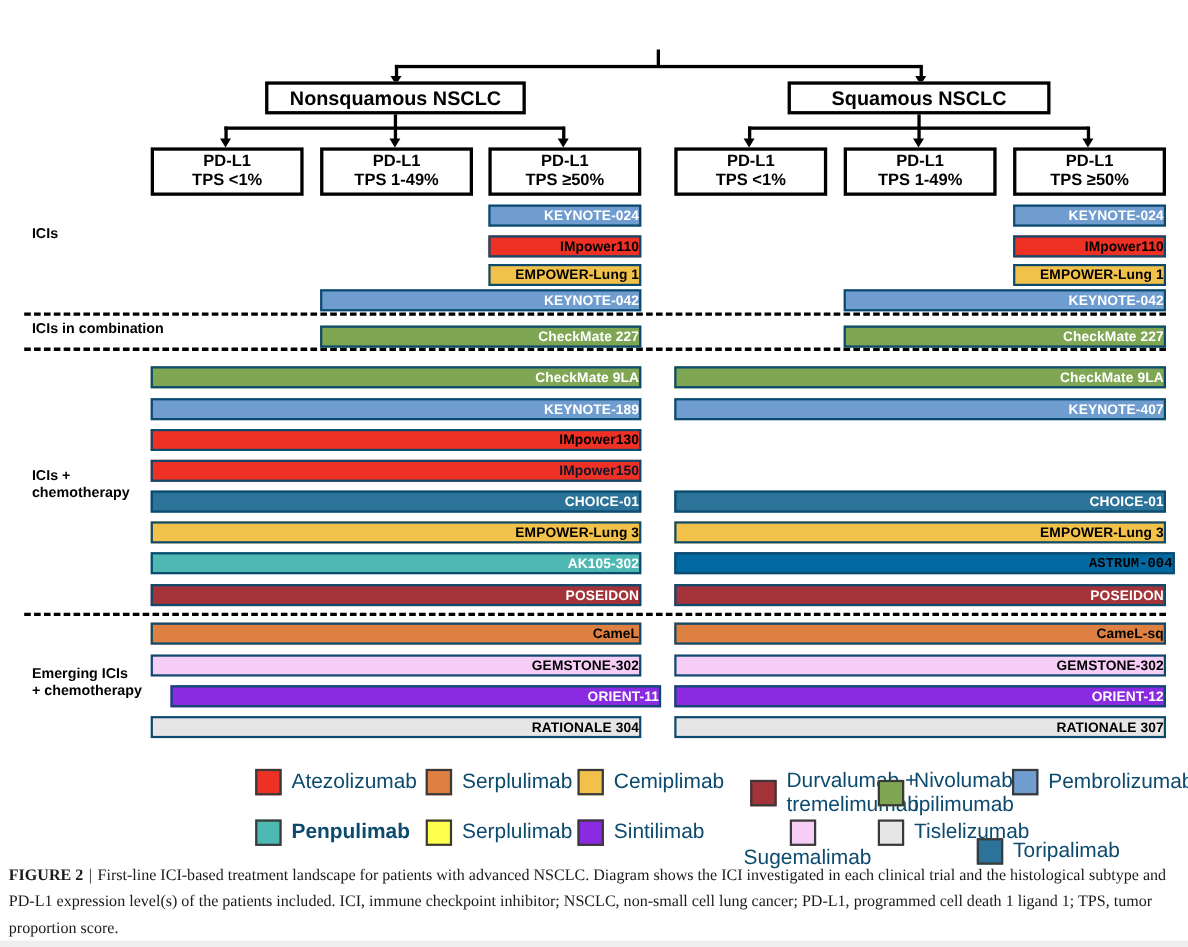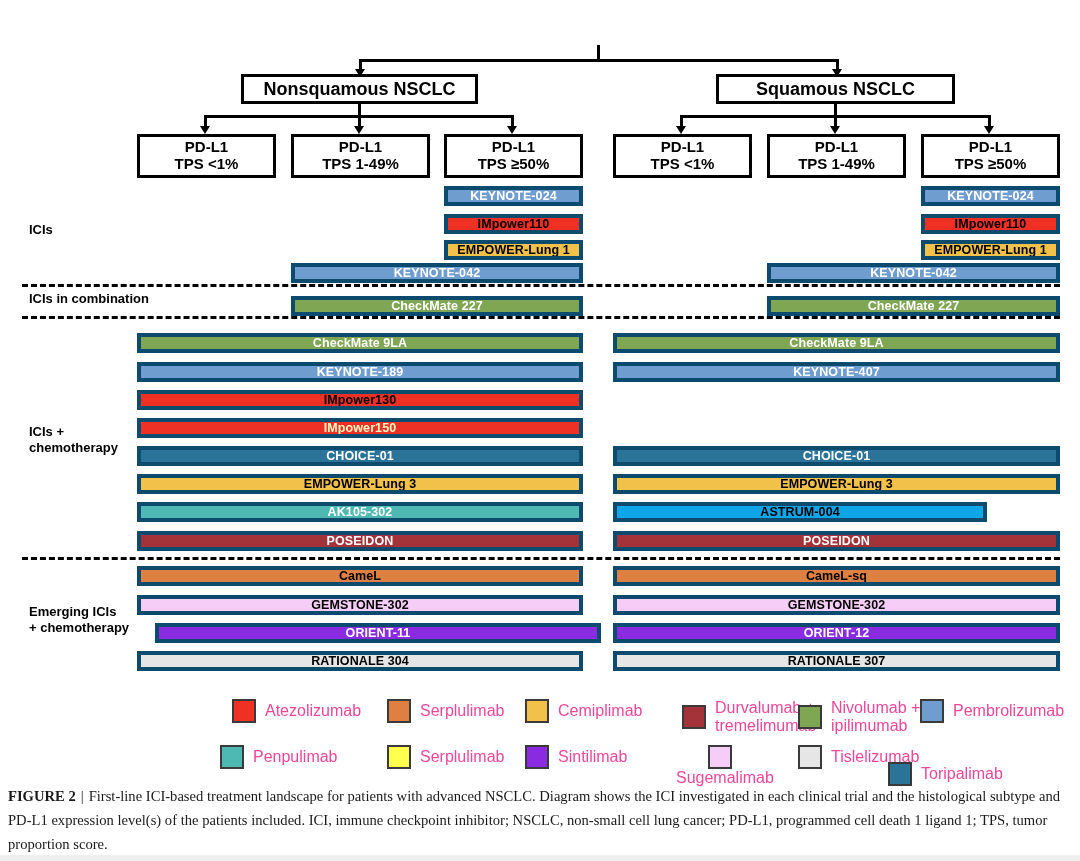--- a/index.html
+++ b/index.html
@@ -22,30 +22,30 @@
          border-right:5px solid transparent;border-top:8px solid #000;}
 
   
   .dash{position:absolute;height:0;border-top:3px dashed #000;}
 
   
   .seclabel{position:absolute;font-size:13px;font-weight:bold;color:#000;
             line-height:1.25;text-align:left;}
 
   
-  .bar{position:absolute;border:4px solid #0c4a6e;box-sizing:border-box;
-       display:flex;align-items:center;justify-content:center;
+  .bar{position:absolute;border:2px solid #0c4a6e;box-sizing:border-box;
+       display:flex;align-items:center;justify-content:flex-end;
        font-size:12.5px;font-weight:bold;letter-spacing:.1px;
        height:20px;overflow:hidden;white-space:nowrap;}
 
   
   .legend{position:absolute;left:0;top:688px;width:1080px;height:90px;}
   .lgitem{position:absolute;display:flex;align-items:center;}
   .sw{width:24px;height:24px;border:2px solid #3a3a3a;box-sizing:border-box;flex:0 0 auto;}
-  .lgtxt{margin-left:9px;font-size:16px;color:#ec4899;line-height:1.15;
+  .lgtxt{margin-left:9px;font-size:19px;color:#0c4a6e;line-height:1.15;
          font-family:"Liberation Sans",sans-serif;}
 
   
   .caption{position:absolute;left:8px;top:785px;width:1064px;
            font-family:"Liberation Serif",serif;font-size:14.6px;color:#1a1a1a;
            line-height:1.63;text-align:left;}
   .caption b{font-weight:bold;}
   .cap-sep{padding:0 5px;}
   .botline{position:absolute;left:0;top:855px;width:1080px;height:6px;background:#efefef;}
 </style>
@@ -106,21 +106,21 @@
   </div>
   <div class="node pdl1" style="left:767px;top:134px;width:139px;height:44px;">
     <span>PD-L1</span>
     <span>TPS 1-49%</span>
   </div>
   <div class="node pdl1" style="left:921px;top:134px;width:139px;height:44px;">
     <span>PD-L1</span>
     <span>TPS ≥50%</span>
   </div>
 
-  <div class="seclabel" style="left:29px;top:222px;text-align:center;">
+  <div class="seclabel" style="left:29px;top:204px;text-align:center;">
     <span>ICIs</span>
   </div>
   <div class="seclabel" style="left:29px;top:291px;">
     <span>ICIs in combination</span>
   </div>
   <div class="seclabel" style="left:29px;top:424px;">
     <div>ICIs +</div>
     <div>chemotherapy</div>
   </div>
   <div class="seclabel" style="left:29px;top:604px;">
@@ -150,21 +150,21 @@
       </div>
       <div class="bar" style="left: 137px; width: 446px; top: 333px; background: rgb(127, 166, 83); color: rgb(255, 255, 255);">
         <span>CheckMate 9LA</span>
       </div>
       <div class="bar" style="left: 137px; width: 446px; top: 362px; background: rgb(112, 157, 208); color: rgb(255, 255, 255);">
         <span>KEYNOTE-189</span>
       </div>
       <div class="bar" style="left: 137px; width: 446px; top: 390px; background: rgb(238, 49, 36); color: rgb(0, 0, 0);">
         <span>IMpower130</span>
       </div>
-      <div class="bar" style="left: 137px; width: 446px; top: 418px; background: rgb(238, 49, 36); color: #fef9c3;">
+      <div class="bar" style="left: 137px; width: 446px; top: 418px; background: rgb(238, 49, 36); color: #0f172a;">
         <span>IMpower150</span>
       </div>
       <div class="bar" style="left: 137px; width: 446px; top: 446px; background: rgb(43, 115, 153); color: rgb(255, 255, 255);">
         <span>CHOICE-01</span>
       </div>
       <div class="bar" style="left: 137px; width: 446px; top: 474px; background: rgb(242, 193, 74); color: rgb(0, 0, 0);">
         <span>EMPOWER-Lung 3</span>
       </div>
       <div class="bar" style="left: 137px; width: 446px; top: 502px; background: rgb(78, 185, 178); color: rgb(255, 255, 255);">
         <span>AK105-302</span>
@@ -206,21 +206,21 @@
       </div>
       <div class="bar" style="left: 613px; width: 447px; top: 362px; background: rgb(112, 157, 208); color: rgb(255, 255, 255);">
         <span>KEYNOTE-407</span>
       </div>
       <div class="bar" style="left: 613px; width: 447px; top: 446px; background: rgb(43, 115, 153); color: rgb(255, 255, 255);">
         <span>CHOICE-01</span>
       </div>
       <div class="bar" style="left: 613px; width: 447px; top: 474px; background: rgb(242, 193, 74); color: rgb(0, 0, 0);">
         <span>EMPOWER-Lung 3</span>
       </div>
-      <div class="bar" style="left: 613px; width: 374px; top: 502px; background: #0ea5e9; color: rgb(0, 0, 0);">
+      <div class="bar" style="left: 613px; width: 455px; top: 502px; background: #0369a1; color: rgb(0, 0, 0); font-family: Liberation Mono, monospace;">
         <span>ASTRUM-004</span>
       </div>
       <div class="bar" style="left: 613px; width: 447px; top: 531px; background: rgb(163, 51, 56); color: rgb(255, 255, 255);">
         <span>POSEIDON</span>
       </div>
       <div class="bar" style="left: 613px; width: 447px; top: 566px; background: rgb(221, 128, 66); color: rgb(0, 0, 0);">
         <span>CameL-sq</span>
       </div>
       <div class="bar" style="left: 613px; width: 447px; top: 595px; background: rgb(246, 205, 247); color: rgb(0, 0, 0);">
         <span>GEMSTONE-302</span>
@@ -254,21 +254,21 @@
         <div class="lgitem" style="left: 798px; top: 11px;">
           <span class="sw" style="background: rgb(127, 166, 83);"></span>
           <span class="lgtxt">Nivolumab +<br>ipilimumab</span>
         </div>
         <div class="lgitem" style="left: 920px; top: 11px;">
           <span class="sw" style="background: rgb(112, 157, 208);"></span>
           <span class="lgtxt">Pembrolizumab</span>
         </div>
       </div>
     <div id="legend-row-2">
-        <div class="lgitem" style="left: 220px; top: 57px;">
+        <div class="lgitem" style="left: 232px; top: 57px; font-weight: bold;">
           <span class="sw" style="background: rgb(78, 185, 178);"></span>
           <span class="lgtxt">Penpulimab</span>
         </div>
         <div class="lgitem" style="left: 387px; top: 57px;">
           <span class="sw" style="background: rgb(255, 255, 77);"></span>
           <span class="lgtxt">Serplulimab</span>
         </div>
         <div class="lgitem" style="left: 525px; top: 57px;">
           <span class="sw" style="background: rgb(138, 43, 226);"></span>
           <span class="lgtxt">Sintilimab</span>

